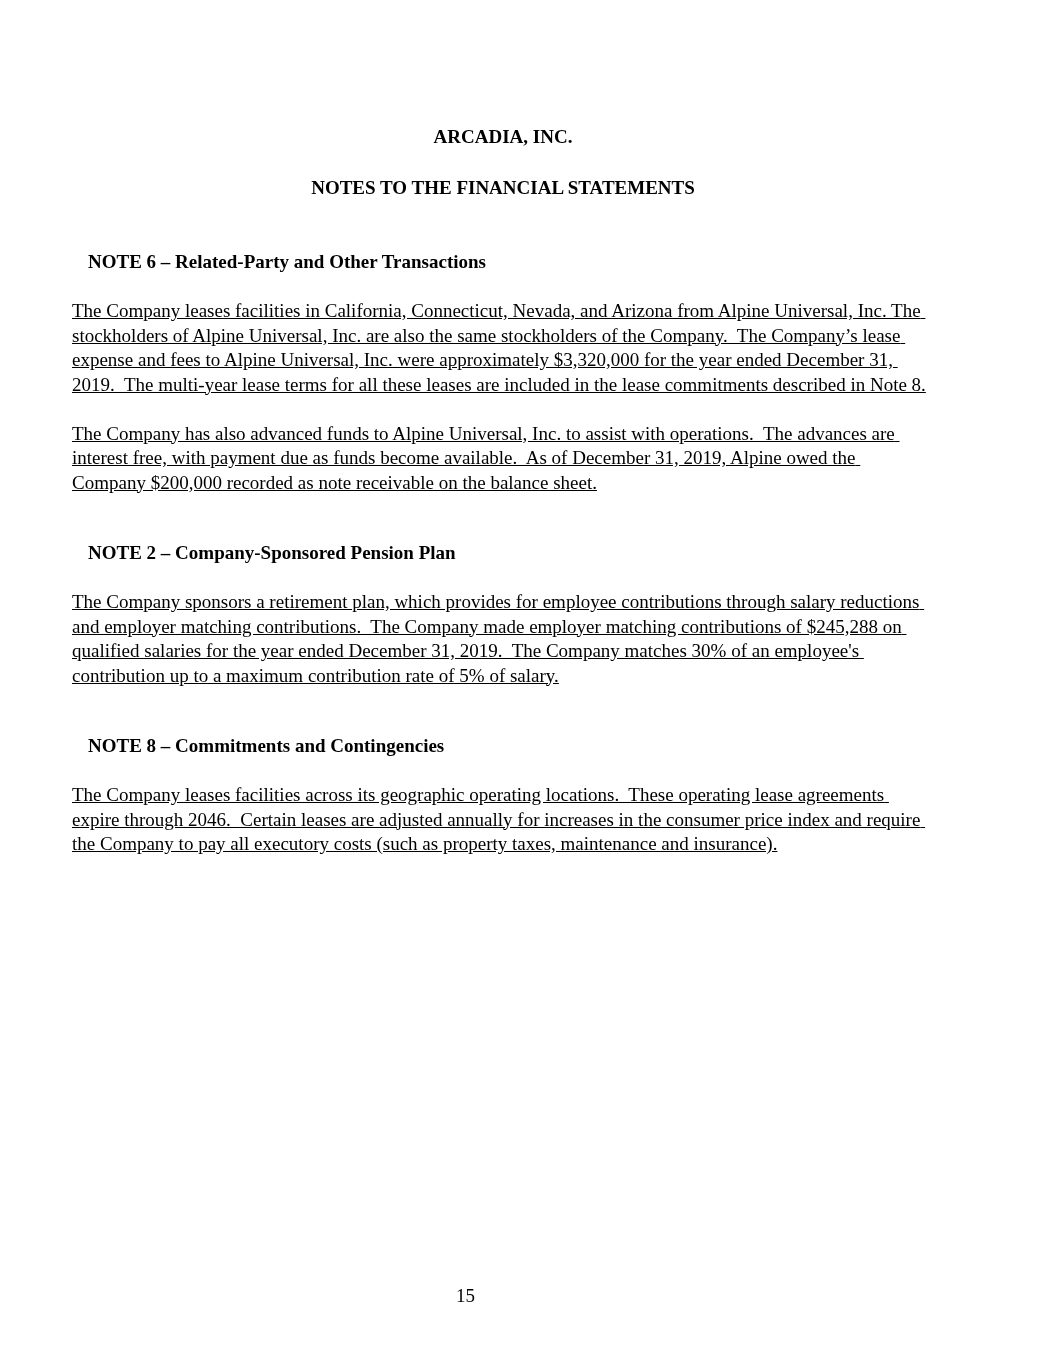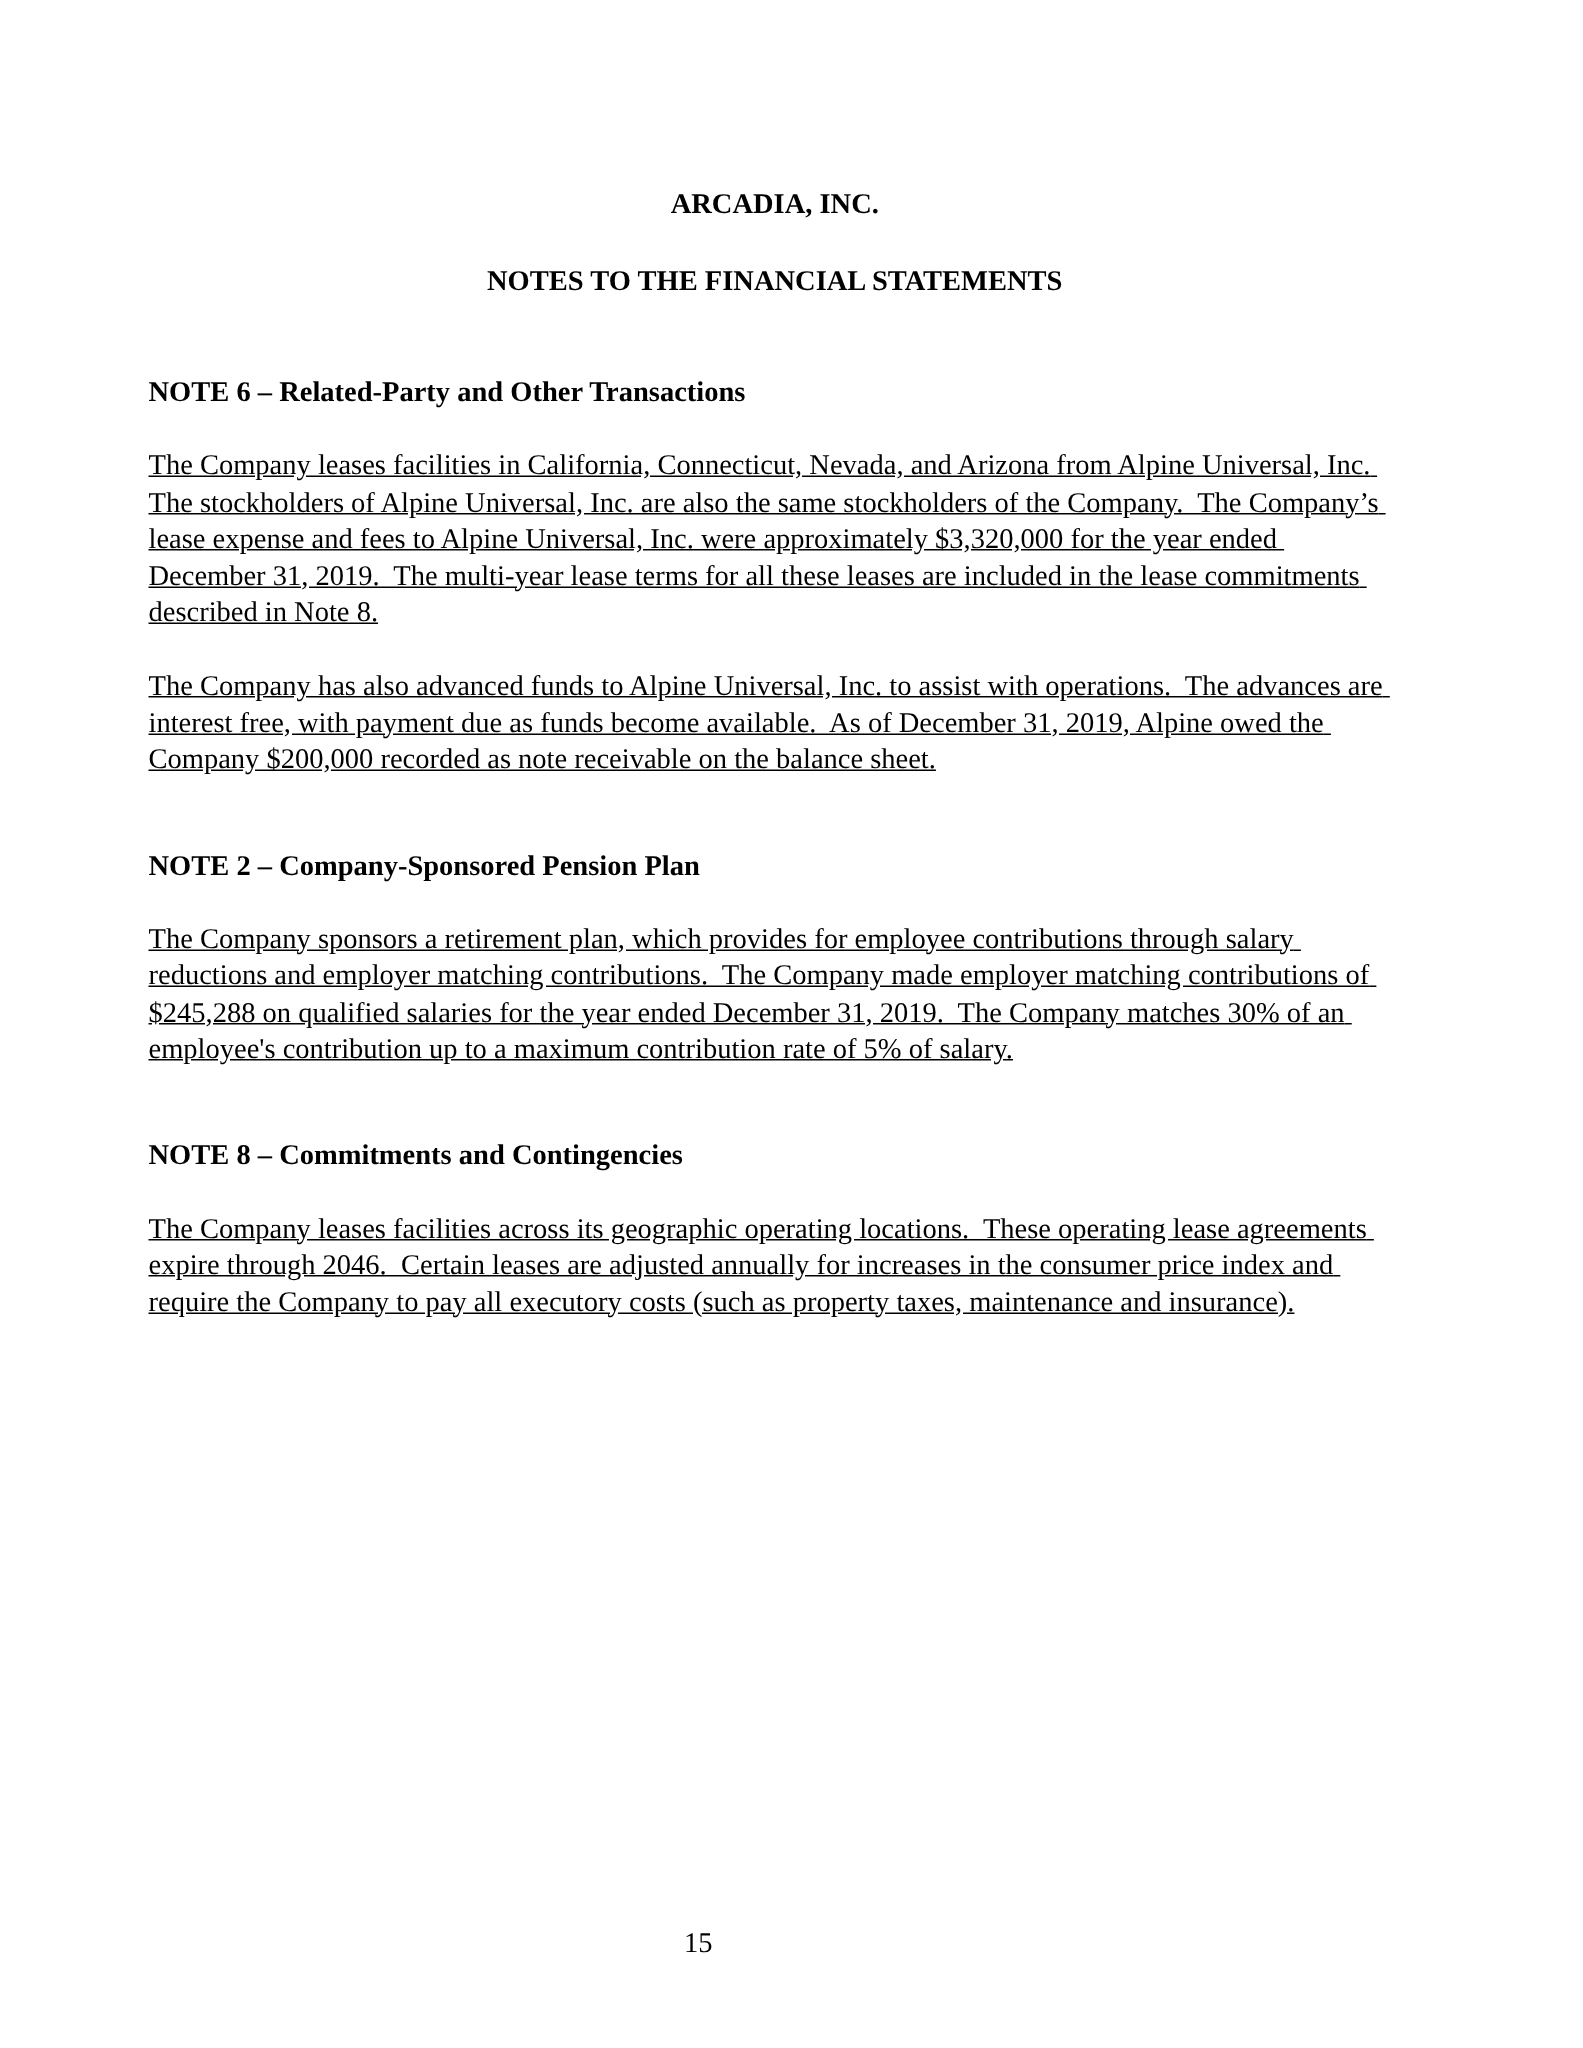--- a/index.html
+++ b/index.html
@@ -12,36 +12,36 @@
     height: 1365px;
     position: relative;
     color: #000000;
     font-family: "Liberation Serif", serif;
     font-size: 19px;
     line-height: 24.5px;
   }
   .page {
     position: absolute;
     inset: 0;
-    padding: 125px 121px 0 99px;
+    padding: 125px 121px 0 72px;
     box-sizing: border-box;
   }
   .doc-header div {
     text-align: center;
     font-weight: bold;
     white-space: pre-wrap;
   }
   .company-line {
     margin-bottom: 26px;
   }
   .note-heading {
     font-size: 19px;
     line-height: 24.5px;
     font-weight: bold;
-    margin: 0;
+    margin: 16px;
     white-space: pre-wrap;
   }
   .note-section.first .note-heading {
     margin-top: 50px;
   }
   .note-section.later .note-heading {
     margin-top: 46px;
   }
   .note-section p {
     margin: 24.5px 0 0 0;

